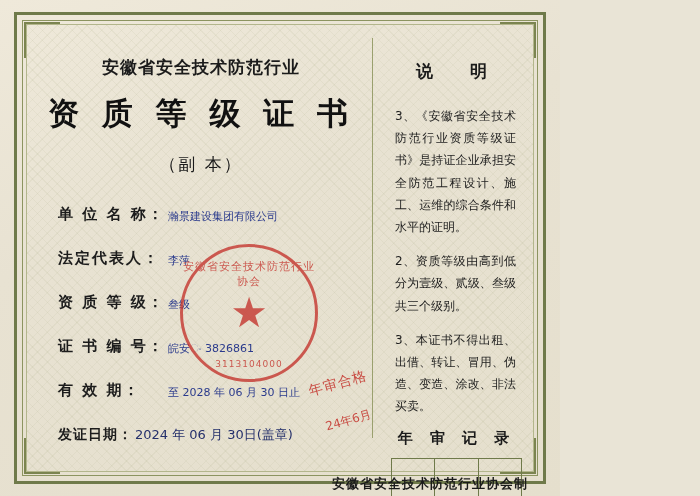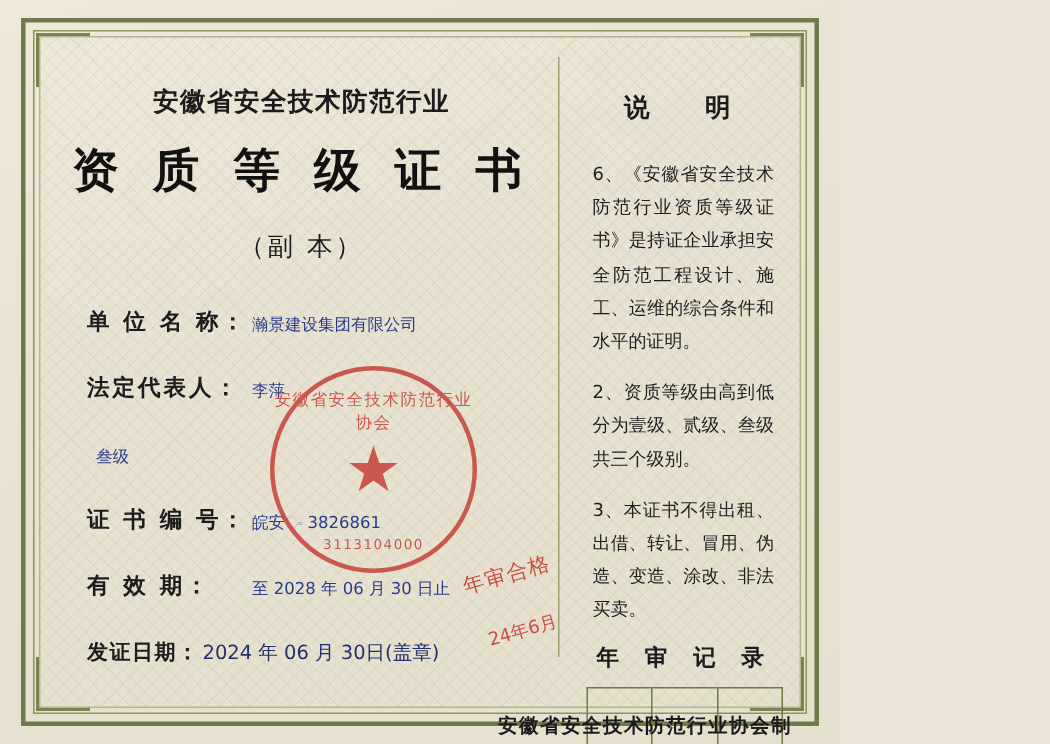--- a/index.html
+++ b/index.html
@@ -299,20 +299,21 @@
       <div class="fields">
         <div class="field-row">
           <span class="field-label">单 位 名 称：</span>
           <span class="field-value blue">瀚景建设集团有限公司</span>
         </div>
         <div class="field-row">
           <span class="field-label">法定代表人：</span>
           <span class="field-value blue">李萍</span>
         </div>
         <div class="field-row">
+          <span class="field-label">资 质 等 级：</span>
           <span class="field-value blue">叁级</span>
         </div>
         <div class="field-row">
           <span class="field-label">证 书 编 号：</span>
           <span class="field-value blue">皖安ං 3826861</span>
         </div>
         <div class="field-row">
           <span class="field-label">有 效 期：</span>
           <span class="field-value blue">至 2028 年 06 月 30 日止</span>
         </div>
@@ -327,21 +328,21 @@
         <div class="star">★</div>
         <div class="seal-bottom">3113104000</div>
       </div>
     </div>
 
     <div class="divider"></div>
 
     <div class="right-pane">
       <div class="notes-title">说　明</div>
       <div class="notes">
-        <div class="note-item">6、《安徽省安全技术防范行业资质等级证书》是持证企业承担安全防范工程设计、施工、运维的综合条件和水平的证明。</div>
+        <div class="note-item">3、《安徽省安全技术防范行业资质等级证书》是持证企业承担安全防范工程设计、施工、运维的综合条件和水平的证明。</div>
         <div class="note-item">2、资质等级由高到低分为壹级、贰级、叁级共三个级别。</div>
         <div class="note-item">3、本证书不得出租、出借、转让、冒用、伪造、变造、涂改、非法买卖。</div>
       </div>
 
       <div class="review-title">年 审 记 录</div>
       <table class="review-table">
         <tbody>
             <tr>
           <td></td>
           <td></td>

